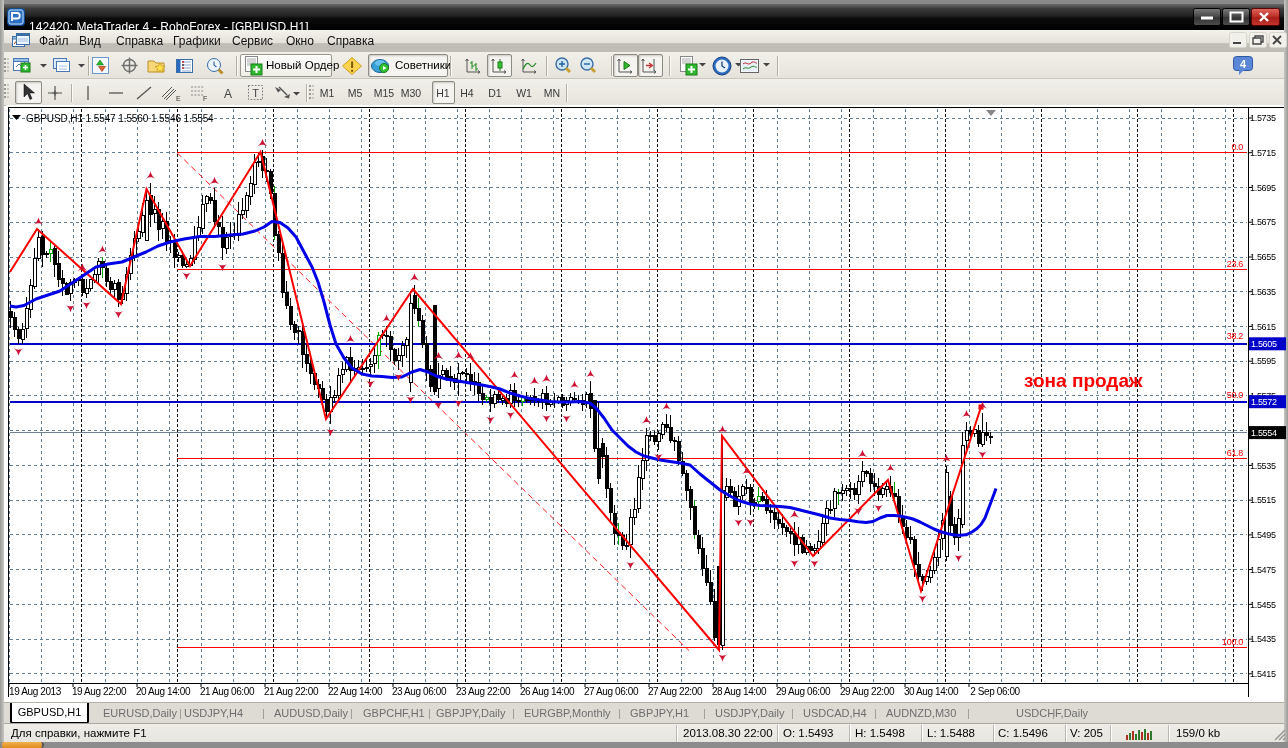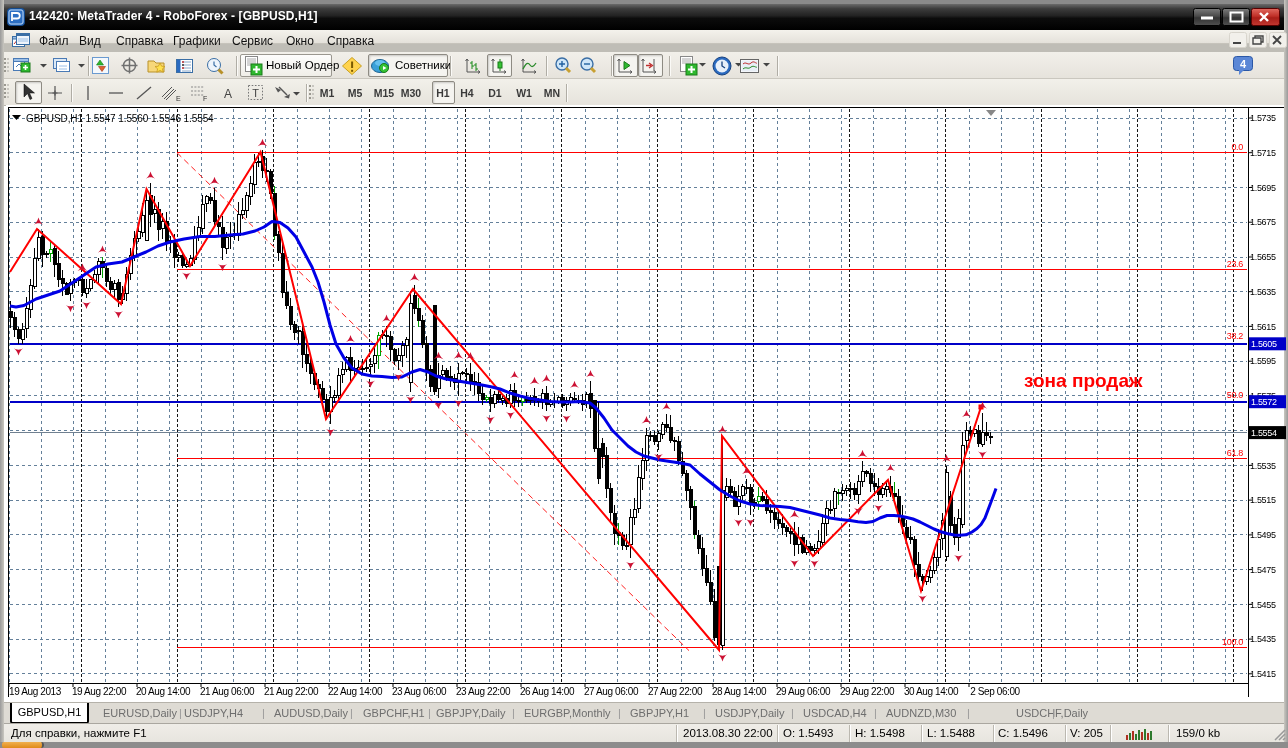--- a/index.html
+++ b/index.html
@@ -1,29 +1,29 @@
 <!DOCTYPE html>
 <html><head><meta charset="utf-8"><style>
 *{margin:0;padding:0;box-sizing:border-box}
 body{width:1288px;height:748px;overflow:hidden;font-family:"Liberation Sans",sans-serif;background:#bfbdb6;position:relative}
 .abs{position:absolute}
 #titlebar{left:4px;top:4px;width:1280px;height:26px;background:linear-gradient(#6a6a6a 0%,#3c3c3c 18%,#222 45%,#0c0c0c 55%,#000 100%);}
-#titletxt{position:absolute;left:25px;top:5px;color:#fff;font-size:12px;font-weight:bold;letter-spacing:0.1px;white-space:pre}
+#titletxt{position:absolute;left:25px;top:16px;color:#fff;font-size:12px;font-weight:normal;letter-spacing:0.1px;white-space:pre}
 #frame-top{left:0;top:0;width:1288px;height:4px;background:#8a8a8a}
 #frame-l{left:0;top:0;width:4px;height:742px;background:linear-gradient(90deg,#9a9a9a,#c9c7c0)}
 #frame-r{left:1284px;top:0;width:4px;height:742px;background:linear-gradient(90deg,#c9c7c0,#9a9a9a)}
 #menubar{left:4px;top:30px;width:1280px;height:14px;background:linear-gradient(#f4f2ec,#e4e1da);border-bottom:1px solid #c6c3bb}
 .menu{position:absolute;top:4px;font-size:12px;color:#111}
 #tb1{left:4px;top:52px;width:1280px;height:27px;background:linear-gradient(#f2f0ea,#e6e3dc);border-bottom:1px solid #cac7bf}
 #tb2{left:4px;top:79px;width:1280px;height:27px;background:linear-gradient(#f2f0ea,#e6e3dc);border-bottom:1px solid #b9b6ae}
 .sep{position:absolute;width:1px;background:#b0ada5;box-shadow:1px 0 0 #fbfaf7}
 .btn{position:absolute;border:1px solid #9a978f;background:linear-gradient(#fdfdfc,#f0eee8);border-radius:2px}
 .pressed{position:absolute;border:1px solid #8e8b83;background:#f5f4f0;border-radius:2px;box-shadow:inset 1px 1px 2px rgba(0,0,0,0.18)}
 .tbtxt{position:absolute;font-size:11.5px;color:#000}
-.ptxt{position:absolute;top:87px;font-size:10.5px;color:#3a3a3a;font-weight:bold;text-align:center;width:30px}
+.ptxt{position:absolute;top:87px;font-size:10.5px;color:#3a3a3a;font-weight:normal;text-align:center;width:30px}
 #chartbg{left:4px;top:106px;width:1280px;height:596px;background:#fff}
 #tabbar{left:4px;top:702px;width:1280px;height:21px;background:#dedbd4;border-top:1px solid #b5b2aa}
 .tab{position:absolute;top:1px;height:19px;font-size:11px;color:#6e6e6e;line-height:19px}
 #activetab{position:absolute;left:6px;top:0px;width:79px;height:21px;background:#fff;border:2px solid #000;border-top:none;font-size:11px;color:#000;text-align:center;line-height:18px;border-radius:0 0 3px 3px}
 #statusbar{left:4px;top:723px;width:1280px;height:31px;background:linear-gradient(#efede8,#e2dfd8);border-top:1px solid #aaa7a0}
 .st{position:absolute;top:3px;font-size:11.5px;color:#000}
 .stsep{position:absolute;top:1px;height:17px;width:1px;background:#bbb8b0;box-shadow:1px 0 0 #fff}
 #bottom{left:0px;top:742px;width:1288px;height:6px;background:#8c8c8c}
 #bottomthumb{position:absolute;left:2px;top:742px;width:42px;height:6px;background:linear-gradient(#f0b050,#e08a18);border-radius:2px 3px 3px 2px;border-right:2px solid #555}
 </style></head>

